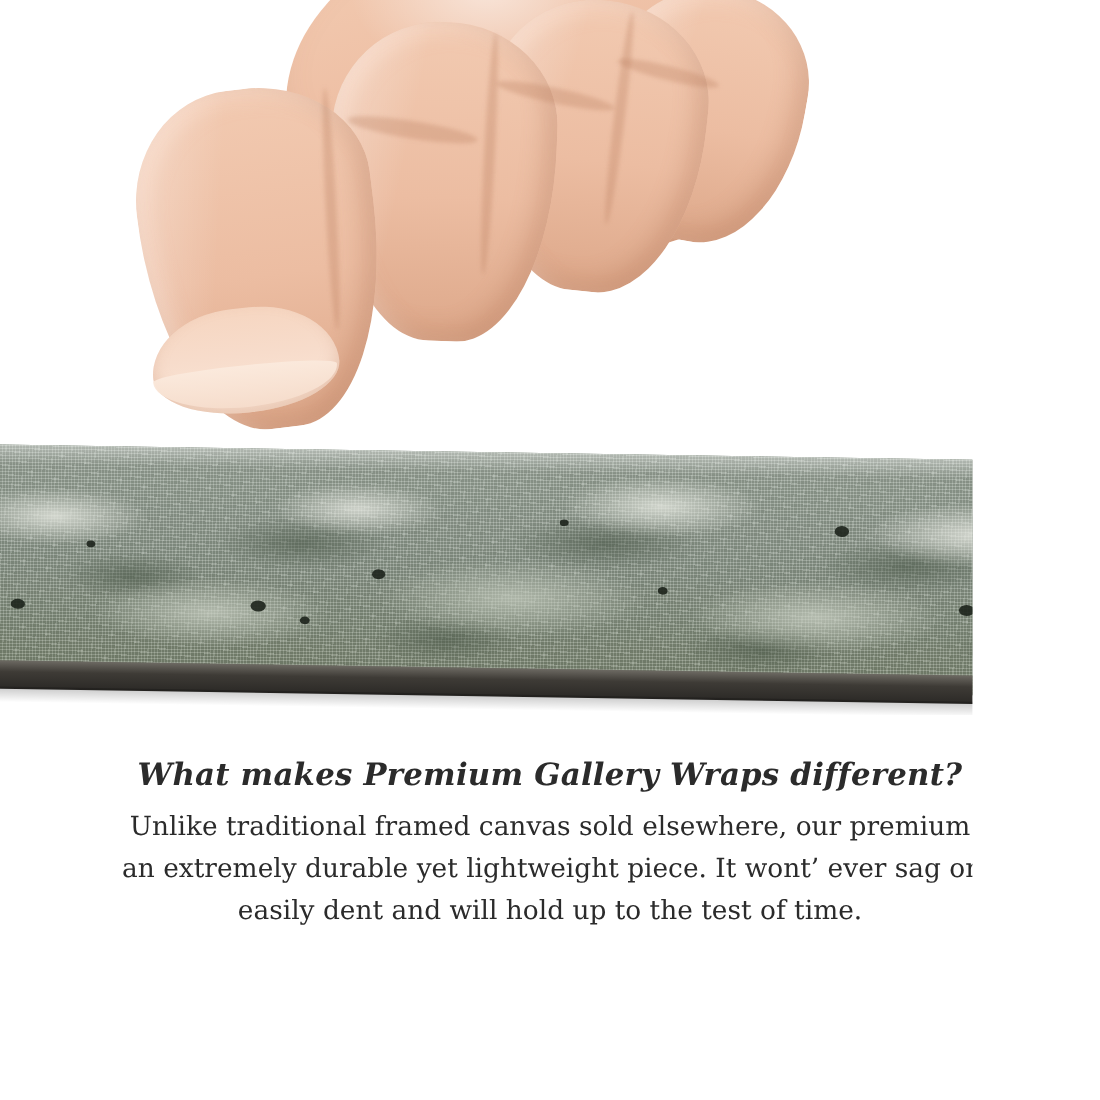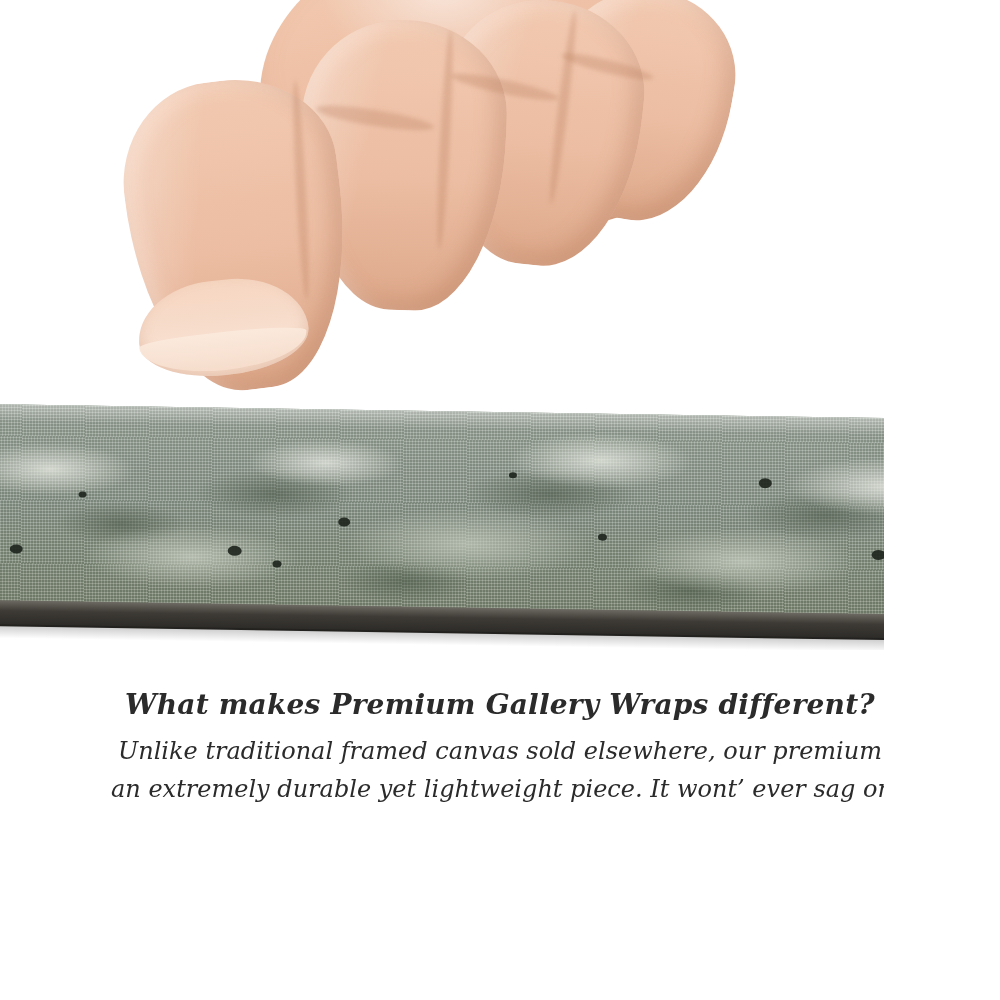--- a/index.html
+++ b/index.html
@@ -210,21 +210,20 @@
   }
   .caption-heading {
     font-style: italic;
     font-weight: bold;
     font-size: 28px;
     letter-spacing: 0.2px;
     margin: 0 0 12px 0;
     line-height: 1.1;
   }
   .caption-body {
-    font-style: italic;
     font-size: 24px;
     line-height: 1.58;
     margin: 0;
     padding: 0 80px;
   }
   .caption-body .line { display: block; }
 </style>
 </head>
 <body>
 
@@ -269,16 +268,17 @@
       <div class="wrap-edge"></div>
       <div class="wrap-shadow"></div>
     </div>
   </div>
 
   <div class="caption">
     <div class="caption-heading">What makes Premium Gallery Wraps different?</div>
     <div class="caption-body">
       <span class="line">Unlike traditional framed canvas sold elsewhere, our premium</span>
       <span class="line">an extremely durable yet lightweight piece. It wont’ ever sag or</span>
+      <span class="line">easily dent and will hold up to the test of time.</span>
     </div>
   </div>
 
 </div>
 
 </body></html>

